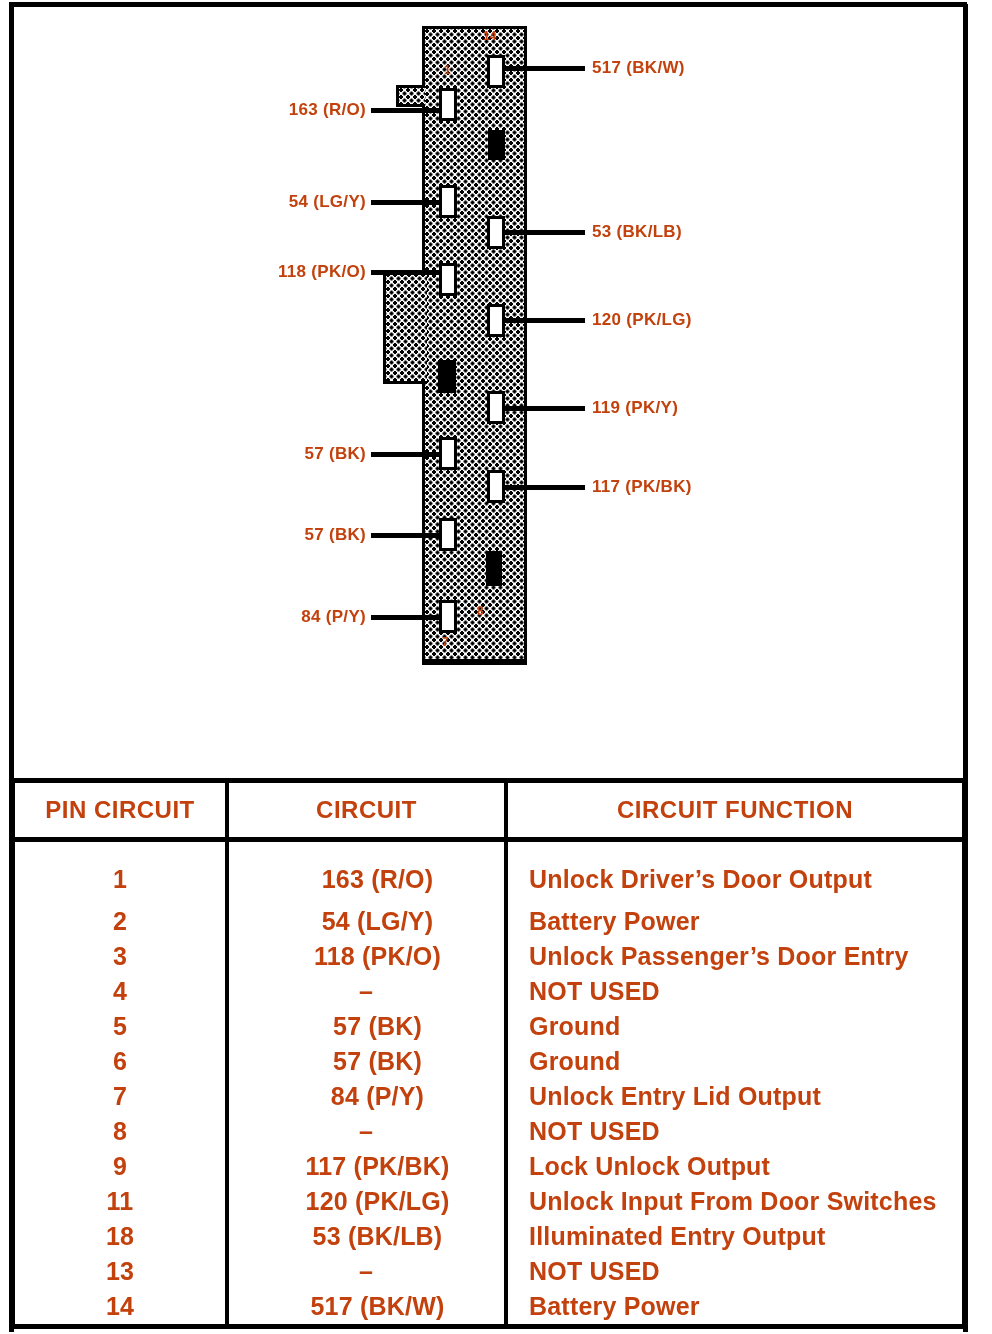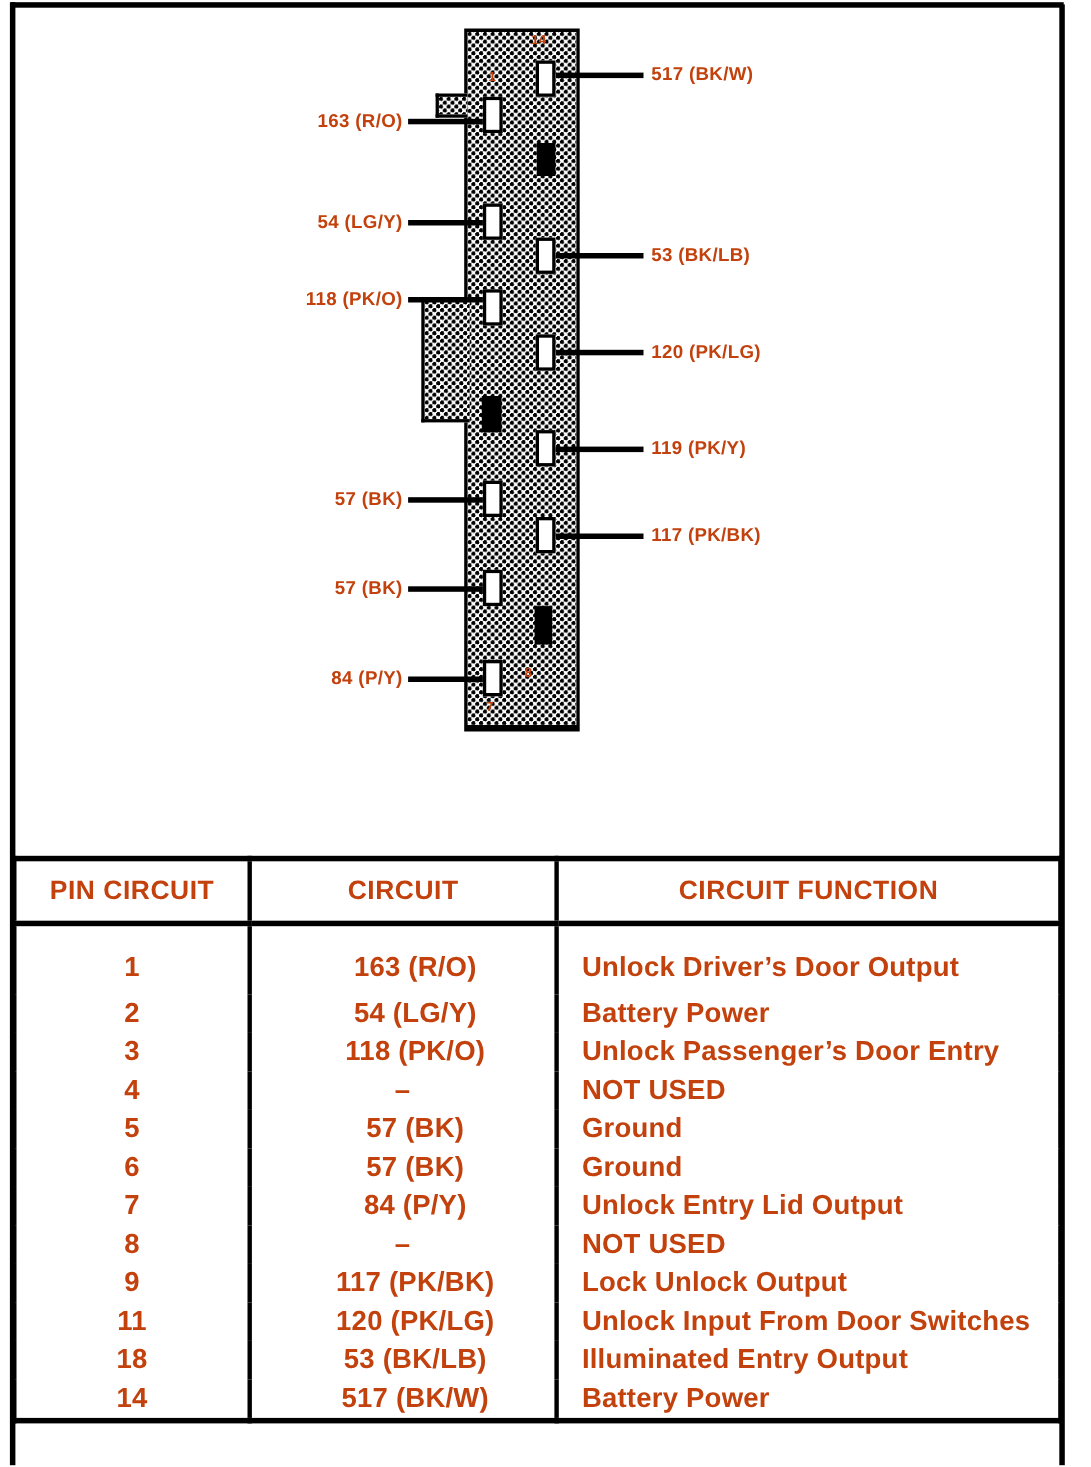--- a/index.html
+++ b/index.html
@@ -206,20 +206,25 @@
           <td class="col-pin">11</td>
           <td class="col-circuit">120 (PK/LG)</td>
           <td class="col-func">Unlock Input From Door Switches</td>
         </tr>
         <tr>
           <td class="col-pin">18</td>
           <td class="col-circuit">53 (BK/LB)</td>
           <td class="col-func">Illuminated Entry Output</td>
         </tr>
         <tr>
+          <td class="col-pin">13</td>
+          <td class="col-circuit dash">–</td>
+          <td class="col-func">NOT USED</td>
+        </tr>
+        <tr>
           <td class="col-pin">14</td>
           <td class="col-circuit">517 (BK/W)</td>
           <td class="col-func">Battery Power</td>
         </tr>
       </tbody>
   </table>
 
 </div>
 
 </body></html>

